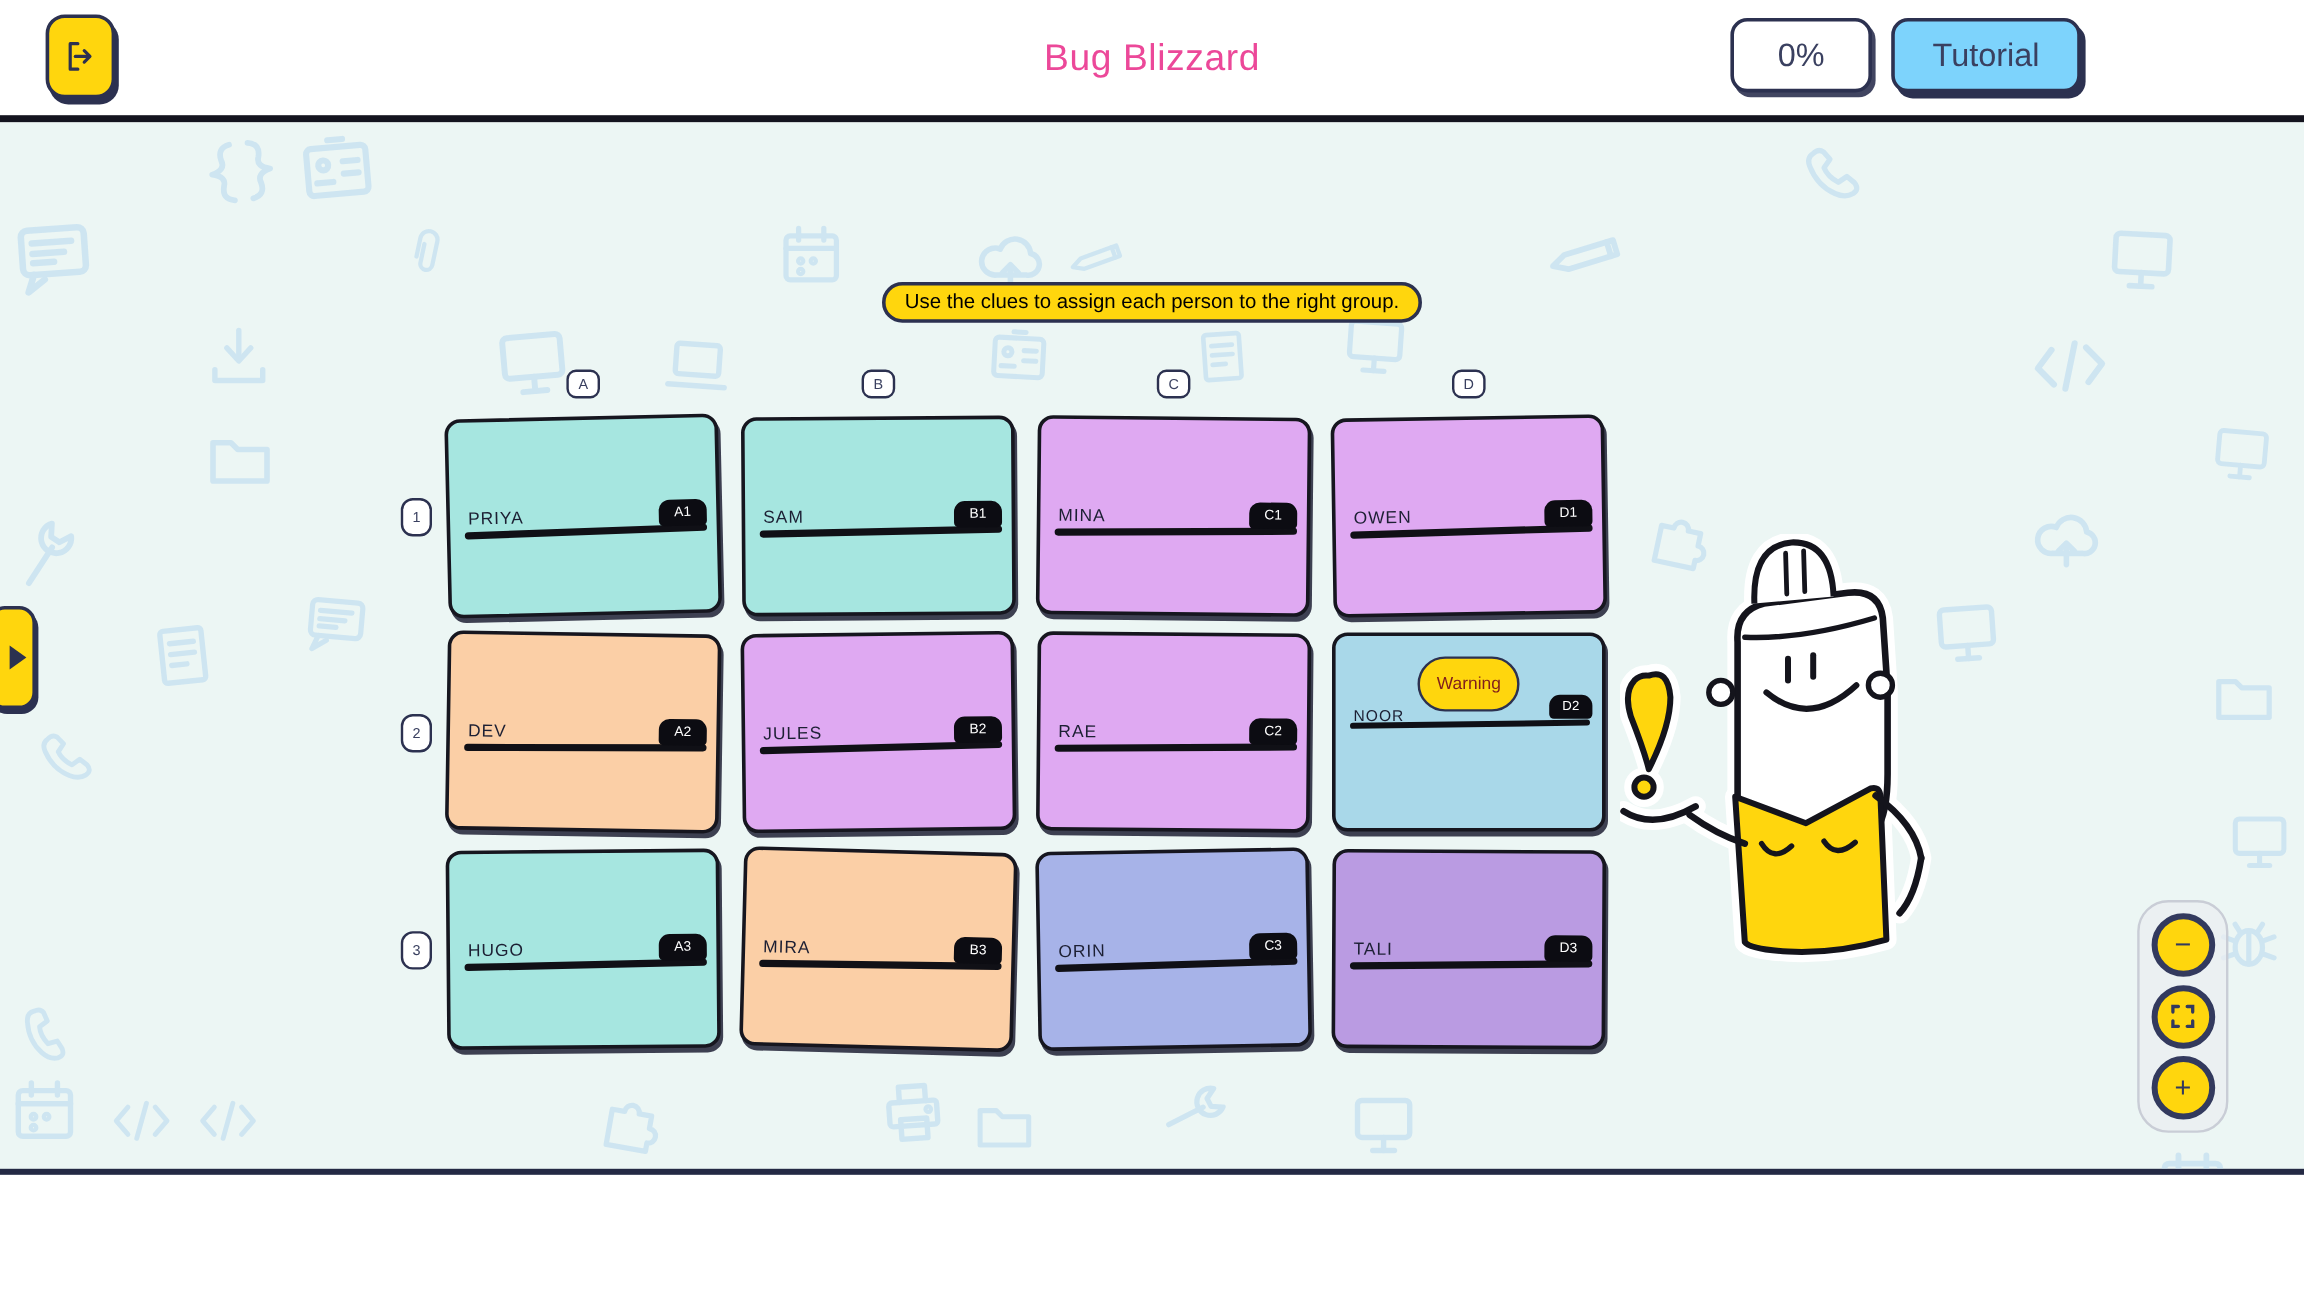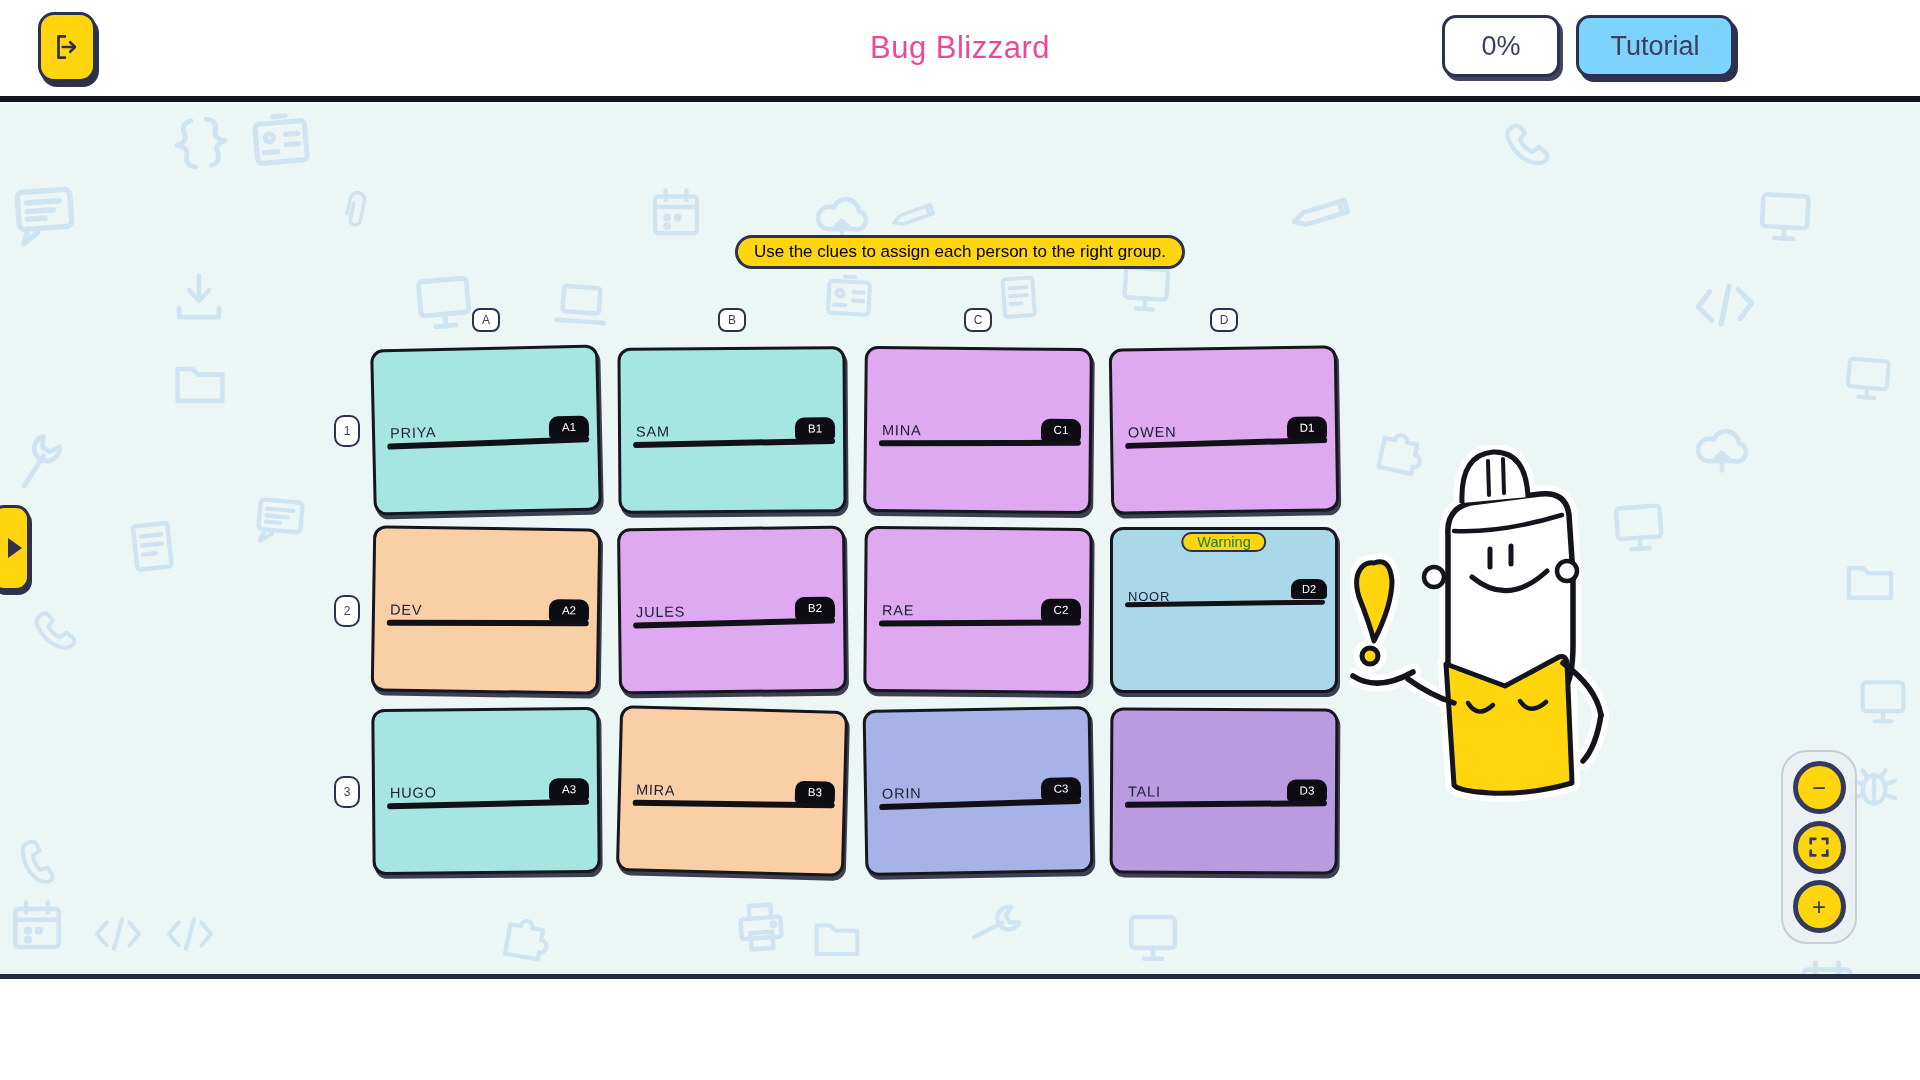--- a/index.html
+++ b/index.html
@@ -21,21 +21,21 @@
   .row-badge{position:absolute;left:334px;width:26px;height:32px;background:#fff;border:2px solid #2c3150;border-radius:10px;display:flex;align-items:center;justify-content:center;font-size:12px;color:#3a4060}
   
   .card{position:absolute;width:228px;height:166px;border:3px solid #16161f;border-radius:13px;box-shadow:2px 4px 0 rgba(30,32,52,.85);cursor:pointer}
   .pname{position:absolute;left:15px;top:73px;font-size:14.5px;letter-spacing:.8px;color:#1c1f33}
   .uline{position:absolute;left:12px;right:8px;top:90px;height:6px;background:#101016;border-radius:3px;transform:rotate(-.8deg)}
   .tag{position:absolute;right:8px;top:68px;min-width:40px;height:22px;background:#0c0c12;color:#fff;border-radius:9px 9px 4px 4px;display:flex;align-items:center;justify-content:center;font-size:11.5px;padding:0 6px}
   
   .card.noor .pname{top:59px;font-size:13px}
   .card.noor .uline{top:71px;right:10px;height:5px}
   .card.noor .tag{top:49px;height:20px;min-width:36px;font-size:11px}
-  .warn-pill{position:absolute;top:2px;left:50%;transform:translateX(-50%);background:#FFD60D;border:2.5px solid #2c3150;border-radius:99px;padding:0 14px;font-size:14.5px;color:#15803d}
+  .warn-pill{position:absolute;top:17px;left:50%;transform:translateX(-50%);background:#FFD60D;border:2.5px solid #2c3150;border-radius:99px;padding:13px 14px;font-size:14.5px;color:#7f1d1d}
   .clue-box{position:absolute;left:7px;right:7px;top:85px;height:66px;background:#fff;border:2.5px solid #2c3150;border-radius:10px;display:flex;align-items:center;justify-content:center;text-align:center;font-size:11px;color:#2e3252;padding:2px 2px;line-height:1.6}
   
   .r-a{transform:rotate(-1.3deg)} .r-b{transform:rotate(-.4deg)} .r-c{transform:rotate(.6deg)} .r-d{transform:rotate(-.9deg)}
   .r-e{transform:rotate(.9deg)} .r-f{transform:rotate(-.7deg)} .r-g{transform:rotate(.5deg)} .r-h{transform:rotate(0deg)}
   .r-i{transform:rotate(-.5deg)} .r-j{transform:rotate(1.5deg)} .r-k{transform:rotate(-1deg)} .r-l{transform:rotate(.3deg)}
   
   .left-tab{position:absolute;left:-10px;top:403px;width:40px;height:86px;background:#FFD60D;border:3px solid #2c3150;border-radius:14px;box-shadow:2px 4px 0 #2c3150;display:flex;align-items:center;justify-content:center;cursor:pointer}
   .left-tab .tri{width:0;height:0;border-left:14px solid #2c3150;border-top:10px solid transparent;border-bottom:10px solid transparent;margin-left:10px}
   
   .zoomctl{position:absolute;left:1781px;top:648px;width:76px;height:194px;background:rgba(235,238,242,.75);border:2px solid #c9cdd6;border-radius:26px;display:flex;flex-direction:column;align-items:center;justify-content:space-between;padding:9px 0}

